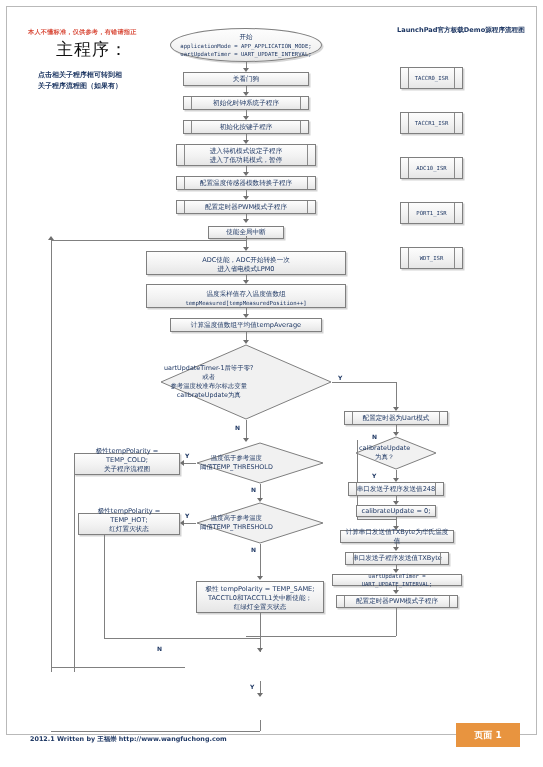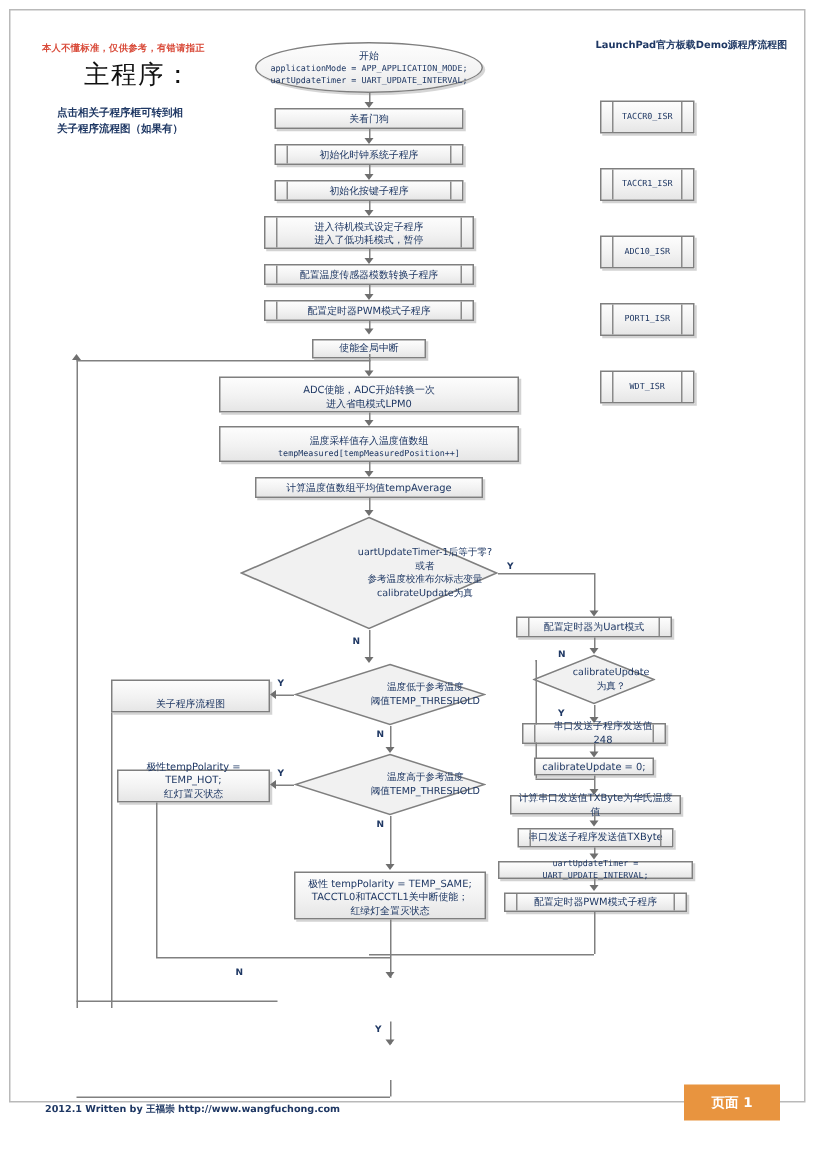--- a/index.html
+++ b/index.html
@@ -38,21 +38,21 @@
   .oval{position:absolute;box-sizing:border-box;border:1px solid #7f7f7f;
         border-radius:50%/50%;
         background:linear-gradient(180deg,#fdfdfd 0%,#f3f3f3 60%,#e8e8e8 100%);
         box-shadow:1.5px 1.5px 0 rgba(120,120,120,.3);
         display:flex;flex-direction:column;align-items:center;justify-content:center;}
 
   
   .dia{position:absolute;}
   .dia .shape{position:absolute;inset:0;}
   .dia .shape svg{width:100%;height:100%;display:block;}
-  .dia .dtxt{position:absolute;inset:0;display:flex;align-items:center;justify-content:flex-end;
+  .dia .dtxt{position:absolute;inset:0;display:flex;align-items:center;justify-content:flex-start;
              text-align:center;font-size:6.4px;color:#1f3864;line-height:9px;padding:0 4px;box-sizing:border-box;}
 
   
   .ln{position:absolute;background:#808080;}
   .lnv{width:1px;}
   .lnh{height:1px;}
   .arw{position:absolute;width:0;height:0;}
   .arw-d{border-left:3.2px solid transparent;border-right:3.2px solid transparent;border-top:4.4px solid #6f6f6f;}
   .arw-u{border-left:3.2px solid transparent;border-right:3.2px solid transparent;border-bottom:4.4px solid #6f6f6f;}
   .arw-l{border-top:3.2px solid transparent;border-bottom:3.2px solid transparent;border-right:4.4px solid #6f6f6f;}
@@ -209,21 +209,21 @@
   <div class="yn" style="left:372px;top:433px;">N</div>
 
   <div class="ln lnh" style="left:357px;top:440px;width:-0px;"></div>
   <div class="ln lnh" style="left:357px;top:440px;width:1px;"></div>
   <div class="ln lnv" style="left:357px;top:440px;height:79px;"></div>
   <div class="ln lnh" style="left:357px;top:519px;width:39px;"></div>
 
   <div class="ln lnv" style="left:396px;top:470px;height:10px;"></div>
   <div class="arw arw-d" style="left:393px;top:478px;"></div>
 
-  <div class="node sub" style="left:348px;top:482px;width:96px;height:14px;padding-left:12px;">
+  <div class="node sub" style="left:348px;top:482px;width:96px;height:14px;">
     <span class="lbl proc">串口发送子程序发送值248</span>
     </div>
   <div class="ln lnv" style="left:396px;top:496px;height:7px;"></div>
   <div class="arw arw-d" style="left:393px;top:501px;"></div>
 
   <div class="node" style="left:356px;top:505px;width:80px;height:12px;">
     <span class="lbl proc">calibrateUpdate = 0;</span>
     </div>
   <div class="ln lnv" style="left:396px;top:517px;height:11px;"></div>
   <div class="arw arw-d" style="left:393px;top:526px;"></div>
@@ -266,20 +266,21 @@
       </div>
     </div>
   </div>
   <div class="yn" style="left:185px;top:452px;">Y</div>
   <div class="yn" style="left:251px;top:486px;">N</div>
 
   <div class="ln lnh" style="left:184px;top:463px;width:12px;"></div>
   <div class="arw arw-l" style="left:180px;top:460px;"></div>
 
   <div class="node" style="left:74px;top:453px;width:106px;height:22px;flex-direction:column;">
+    <span class="lbl proc">极性tempPolarity = TEMP_COLD;</span>
     <span class="lbl proc">关子程序流程图</span>
     </div>
 
   <div class="ln lnv" style="left:74px;top:475px;height:197px;"></div>
 
   <div class="ln lnv" style="left:260px;top:484px;height:16px;"></div>
   <div class="arw arw-d" style="left:257px;top:498px;"></div>
 
   <div class="dia" style="left:196px;top:502px;width:128px;height:42px;">
     <div class="shape">

